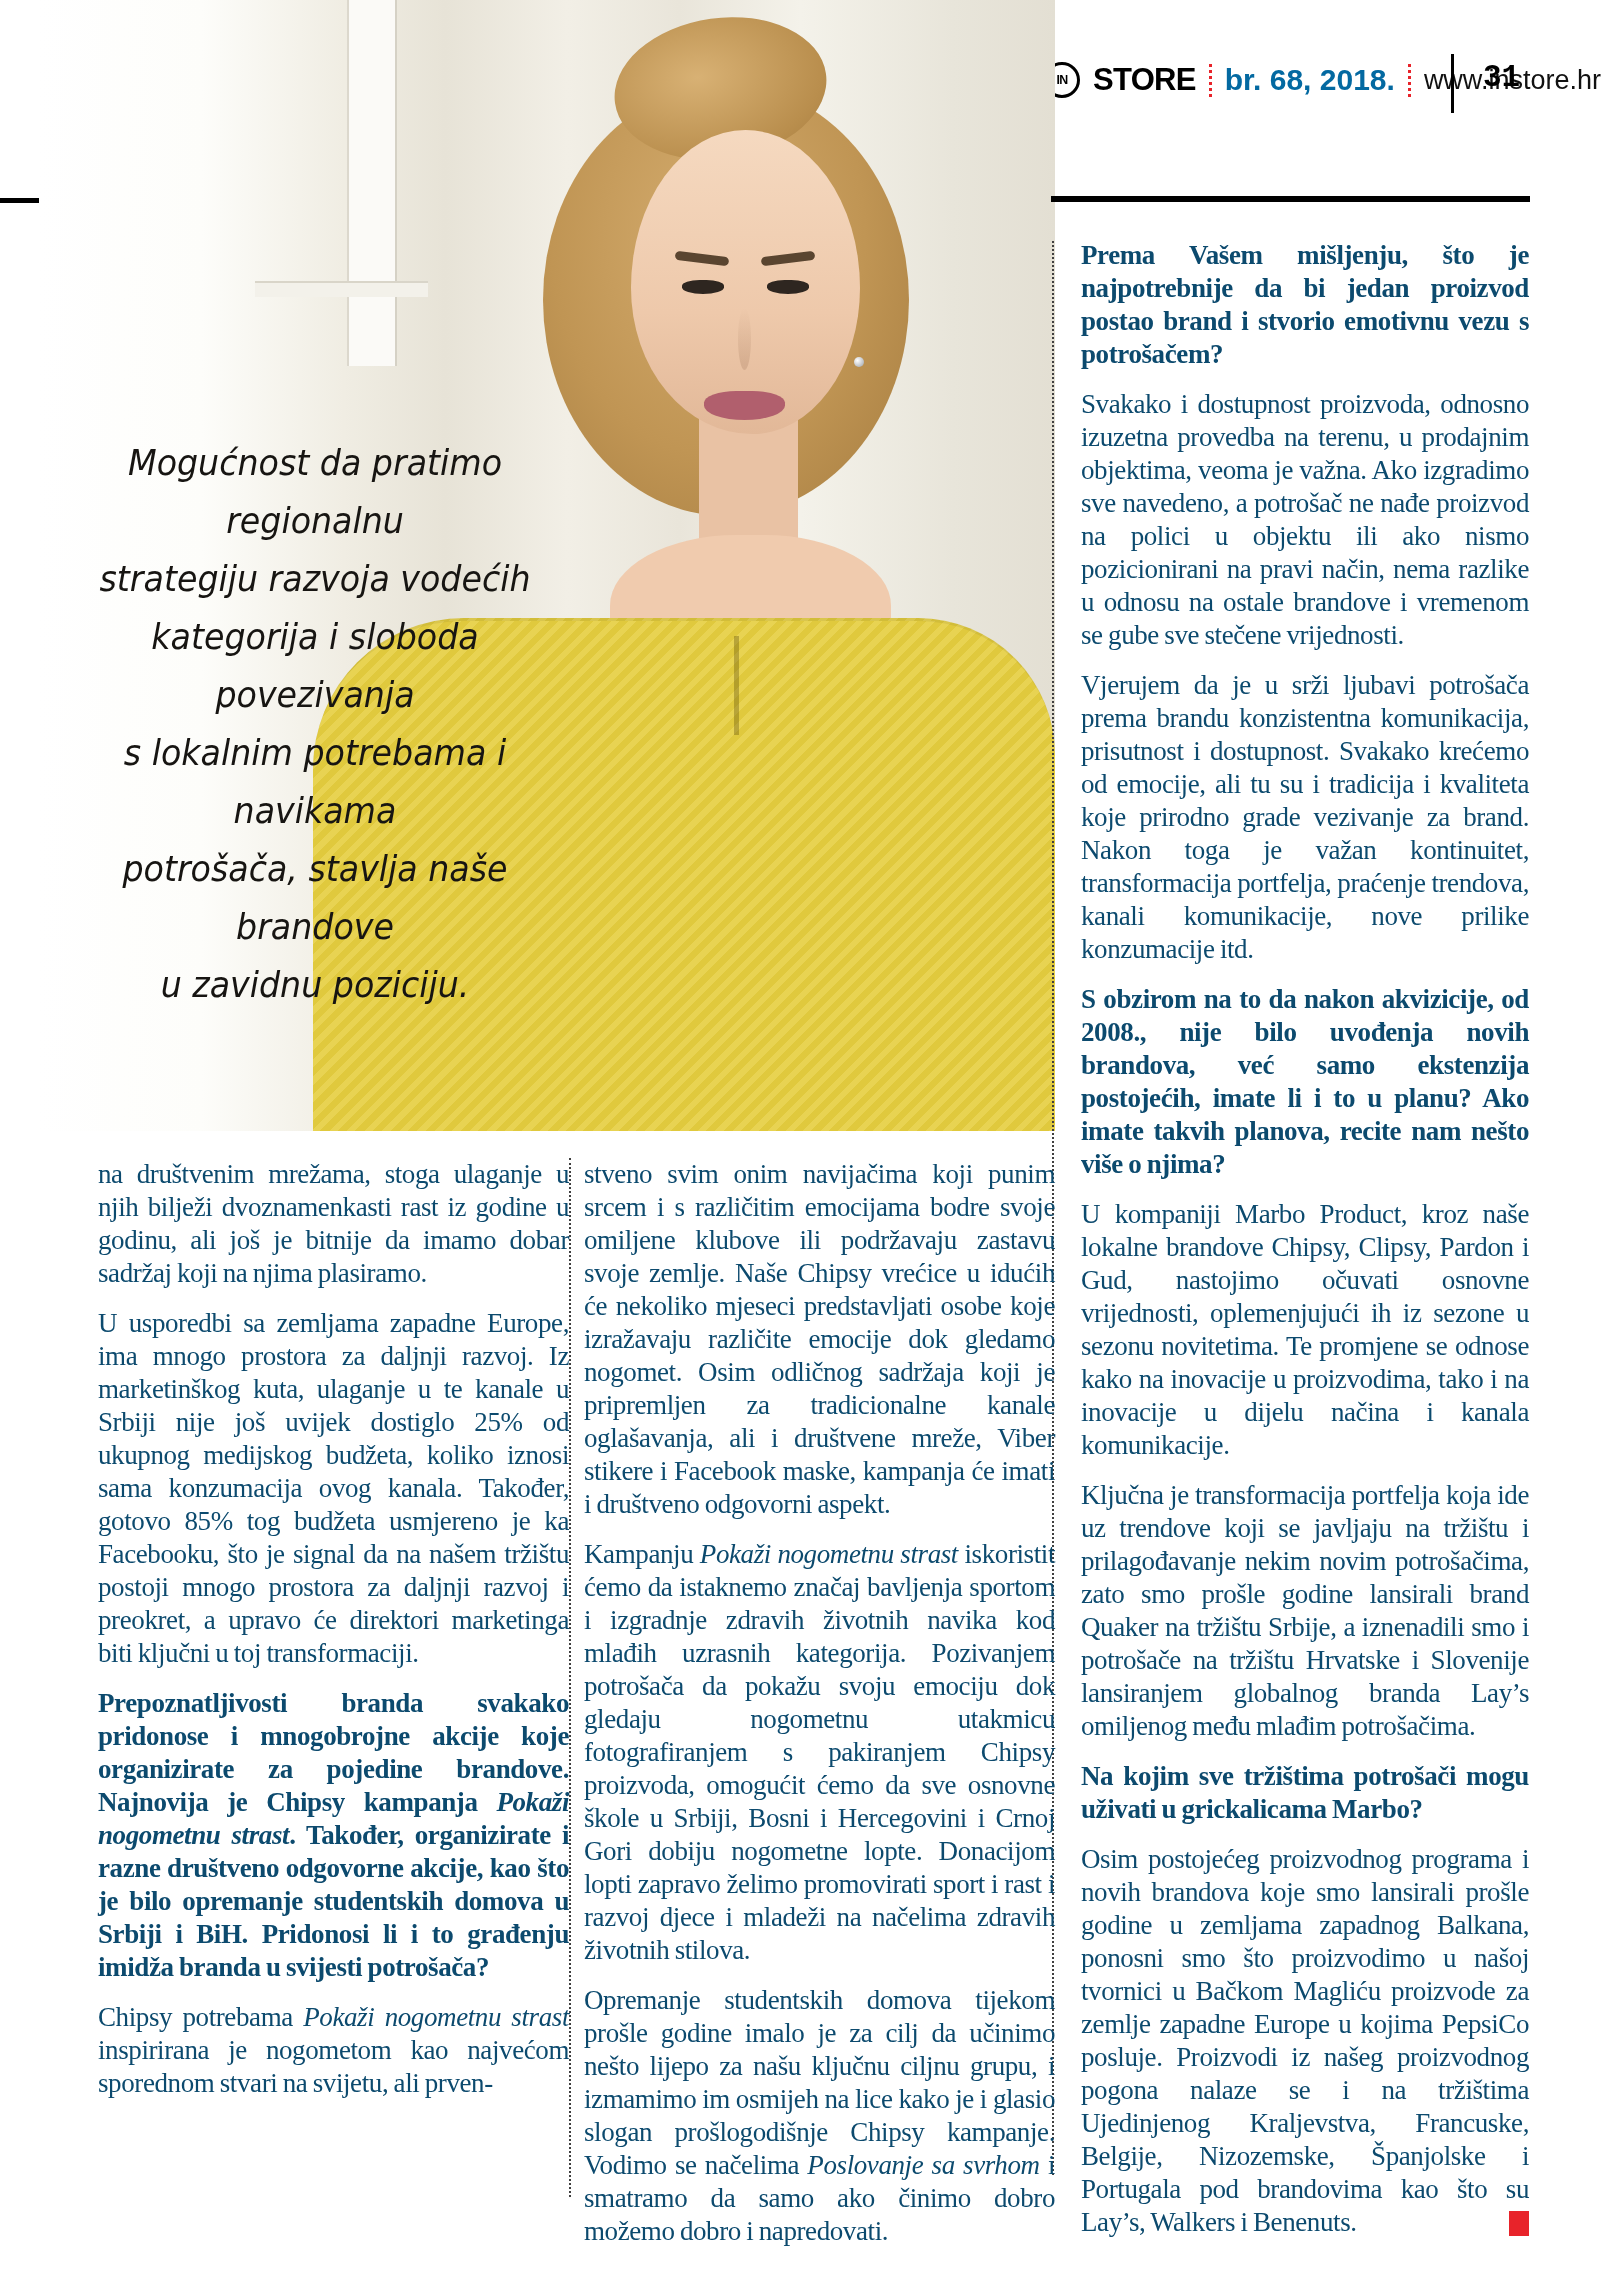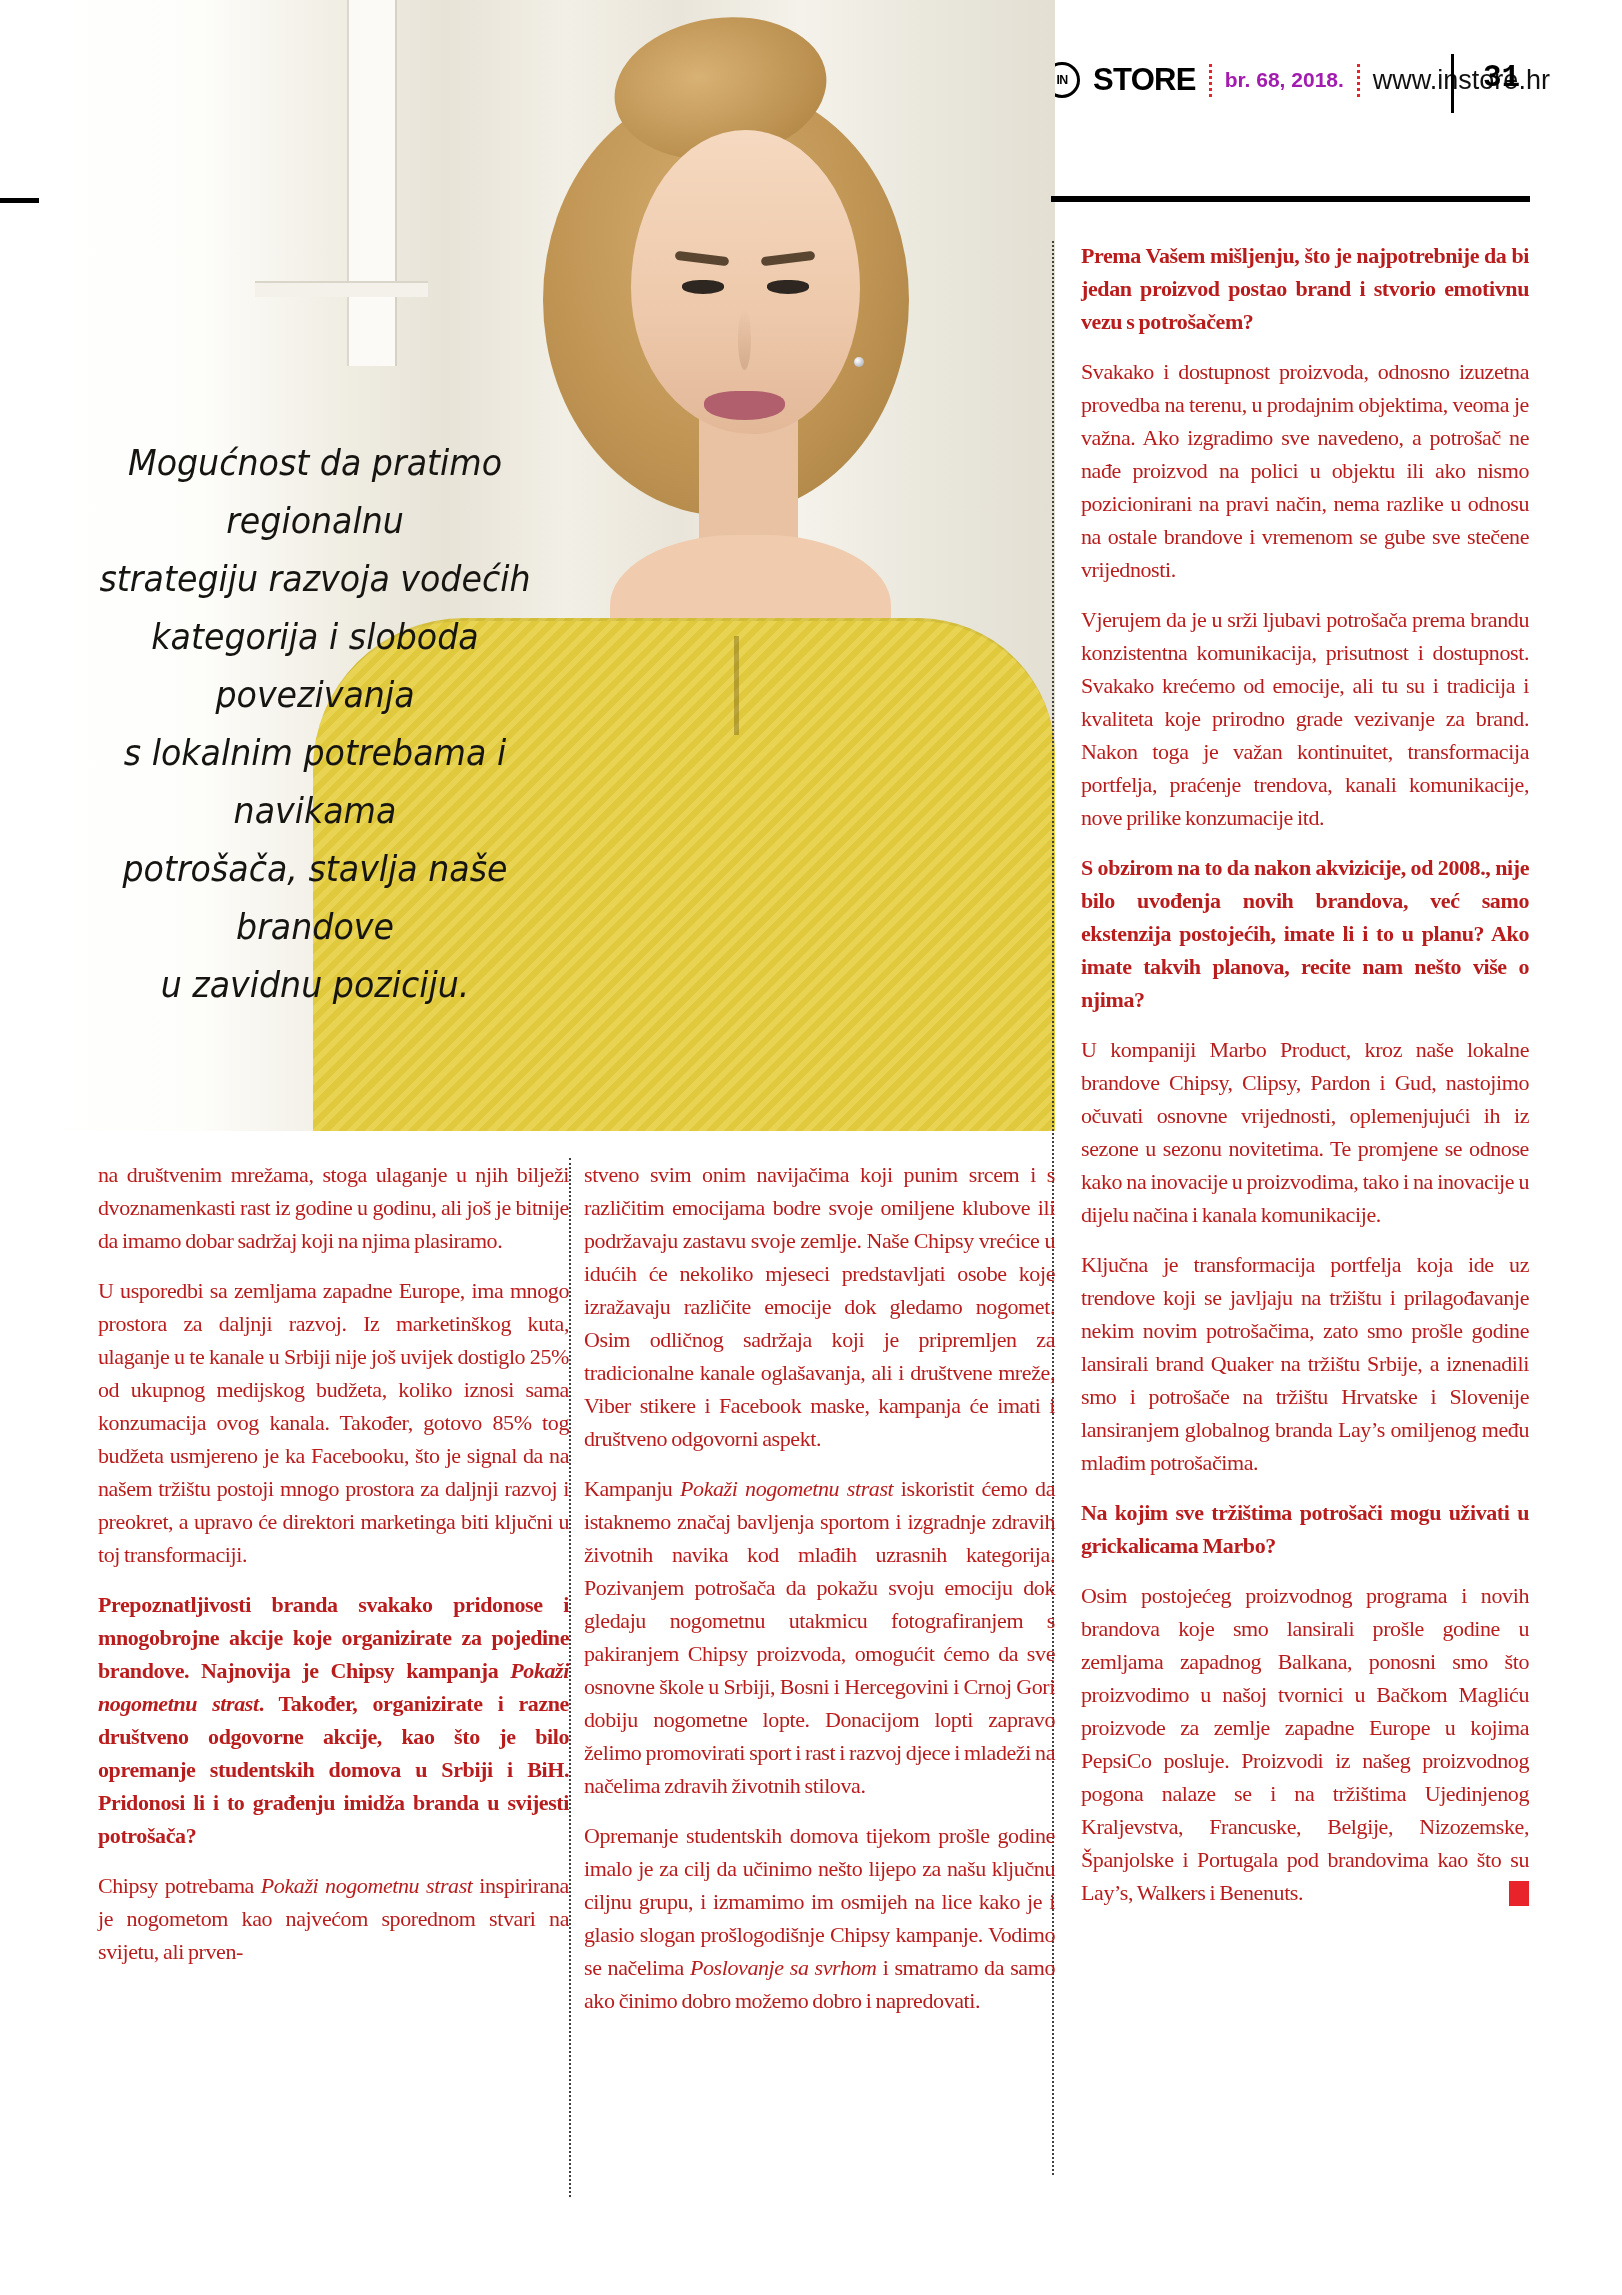--- a/index.html
+++ b/index.html
@@ -8,21 +8,21 @@
         font-family:"Liberation Serif",serif;color:#0d0d0d;}
 
   
   .masthead{position:absolute;left:1044px;top:62px;display:flex;align-items:center;gap:13px;
             font-family:"Liberation Sans",sans-serif;}
   .logo-circle{width:30px;height:30px;border:3.3px solid #000;border-radius:50%;
                display:flex;align-items:center;justify-content:center;
                font-weight:bold;font-size:12.4px;letter-spacing:-0.7px;color:#000;}
   .logo-store{font-weight:bold;font-size:31px;letter-spacing:-0.7px;color:#000;}
   .red-dots{display:inline-block;width:0;height:33px;border-left:3.3px dotted #e8232a;}
-  .issue{font-weight:bold;font-size:21px;color:#a21caf;}
+  .issue{font-weight:bold;font-size:30px;color:#0369a1;}
   .website{font-size:27px;color:#111;font-weight:400;}
   .header-vline{position:absolute;left:1451px;top:54px;width:3.3px;height:59px;background:#000;}
   .page-number{position:absolute;left:1483px;top:60px;font-family:Liberation Mono, monospace;
                font-weight:bold;font-size:31px;color:#000;}
 
   .edge-bar{position:absolute;left:0;top:198px;width:101px;height:5.2px;background:#000;}
 
   
   .photo{position:absolute;left:39px;top:0;width:1016px;height:1131px;overflow:hidden;
          background:linear-gradient(90deg,#ffffff 0%,#fdfdfa 16%,#f0ede3 30%,#e7e3d7 40%,
@@ -68,22 +68,22 @@
               font-size:35px;line-height:58px;text-align:center;color:#171512;
               white-space:pre-line;transform:scaleX(.95);transform-origin:center top;}
 
   
   .rule-top{position:absolute;left:1051px;top:196px;width:479px;height:5.9px;background:#000;}
   .vdots{position:absolute;width:0;border-left:2.6px dotted #3f3f3f;}
   .vdots-1{left:569px;top:1158px;height:1039px;}
   .vdots-2{left:1052px;top:241px;height:1934px;}
 
   
-  .col{position:absolute;font-size:22px;line-height:33px;text-align:justify;
-       letter-spacing:-0.4px;word-spacing:-1px;color:#b91c1c;}
+  .col{position:absolute;font-size:27px;line-height:33px;text-align:justify;
+       letter-spacing:-0.4px;word-spacing:-1px;color:#0c4a6e;}
   .col-1{left:98px;top:1158px;width:471px;}
   .col-2{left:584px;top:1158px;width:471px;}
   .col-3{left:1081px;top:239px;width:448px;}
   .block{margin:0 0 17px 0;}
   .block:last-child{margin-bottom:0;}
   .question{font-weight:700;}
   .it{font-style:italic;}
   .end-mark{display:inline-block;width:19.6px;height:25px;background:#e8232a;
             float:right;margin-top:5.2px;}
 </style>

